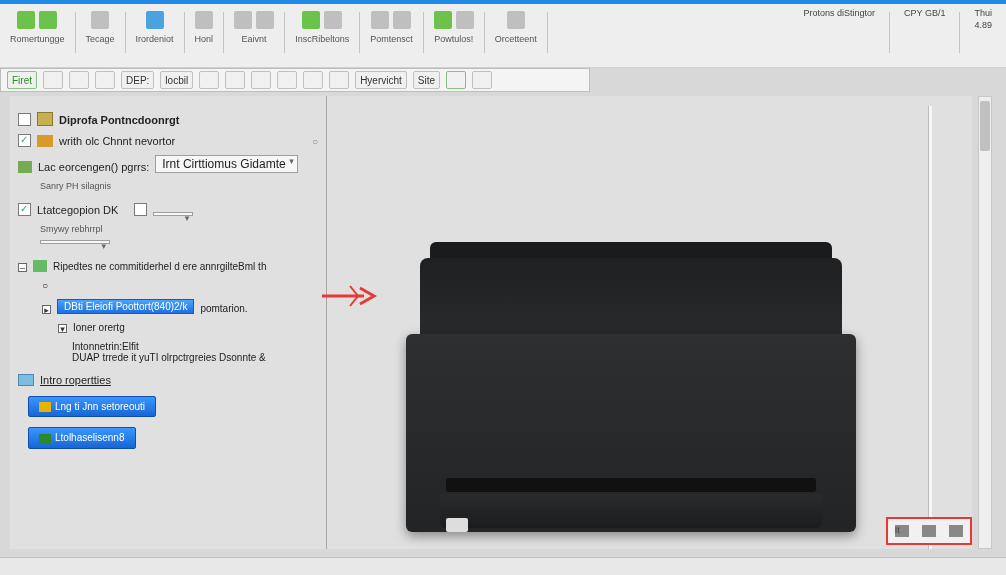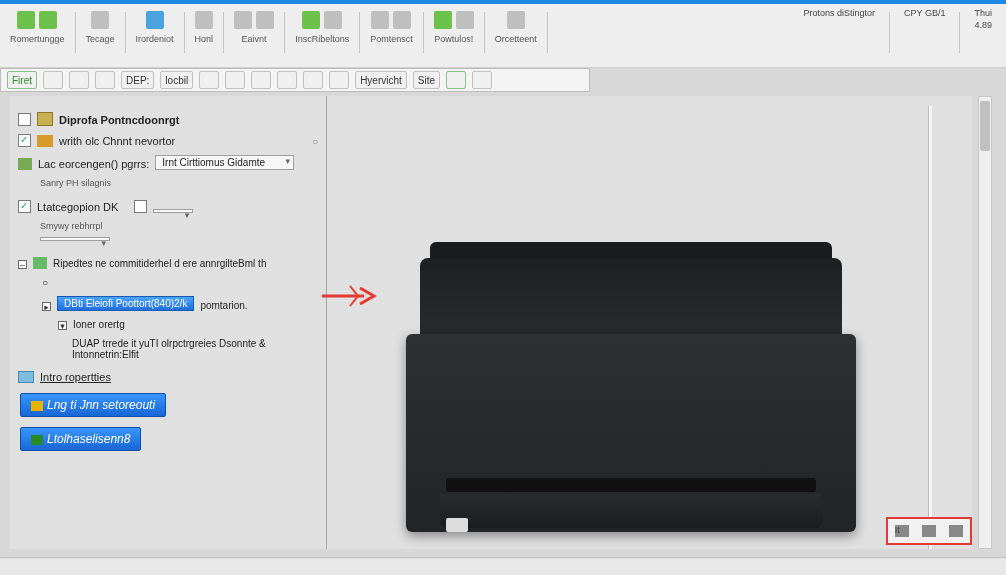--- a/index.html
+++ b/index.html
@@ -28,32 +28,32 @@
   .doc { position: absolute; top: 96px; left: 10px; right: 34px; bottom: 26px; background: #e0e0e0; }
   .divider-v { position: absolute; left: 316px; top: 0; bottom: 0; width: 1px; background: #a7a7a7; }
   .doc-page { position: absolute; right: 40px; top: 10px; bottom: 0; width: 4px; background: #f6f6f6; border-left: 1px solid #bdbdbd; }
 
   
   .opts { position: absolute; left: 8px; top: 8px; width: 300px; font-size: 11px; color: #222; }
   .row { display: flex; align-items: flex-end; gap: 6px; margin: 8px 0; }
   .chk { width: 13px; height: 13px; border: 1px solid #7a7a7a; background: #fff; display: inline-block; }
   .chk.mark::after { content: "✓"; font-size: 10px; color: #2a7; position: relative; left: 1px; top: -2px; }
   .rowicon { width: 16px; height: 14px; background: #c8b050; border: 1px solid #8a7a30; }
-  .dd { border: 1px solid #9e9e9e; background: #f7f7f7; font-size: 10px; padding: 1px 28px 1px 6px; position: relative; display: inline-block; }
+  .dd { border: 1px solid #9e9e9e; background: #f7f7f7; font-size: 12px; padding: 1px 11px 1px 6px; position: relative; display: inline-block; }
   .dd::after { content: "▾"; position: absolute; right: 3px; top: 0; color: #666; font-size: 9px; }
   .subtext { font-size: 9px; color: #555; padding-left: 22px; }
   .tree-tog { width: 9px; height: 9px; border: 1px solid #666; display: inline-flex; align-items: center; justify-content: center; font-size: 9px; line-height: 8px; color: #333; background: #fff; }
   .sel { background: linear-gradient(#4aa3ff,#1f6fe0); color: #fff; padding: 1px 6px; font-size: 10px; border: 1px solid #155bb0; }
   .small { font-size: 10px; }
   .sub { margin-left: 24px; }
 
   .info-head { margin-top: 11px; display: flex; align-items: center; gap: 6px; text-decoration: underline; }
   .info-ico { width: 16px; height: 12px; background: #7fbde0; border: 1px solid #4a8cb0; }
 
-  .status-btn { display: inline-block; margin-top: 10px; margin-left: 2px; background: linear-gradient(#3a96ff,#1766d4); color: #fff; font-size: 12px; padding: 4px 10px; border: 1px solid #0f4fa8; border-radius: 2px; font-style: italic; }
+  .status-btn { display: inline-block; margin-top: 10px; margin-left: 10px; background: linear-gradient(#3a96ff,#1766d4); color: #fff; font-size: 10px; padding: 4px 10px; border: 1px solid #0f4fa8; border-radius: 2px; }
   .ybox { width: 12px; height: 10px; background: #e8b200; display: inline-block; margin-right: 4px; vertical-align: middle; }
   .gbox { width: 12px; height: 10px; background: #2a8a2a; display: inline-block; margin-right: 4px; vertical-align: middle; }
 
   
   .arrow { position: absolute; left: 310px; top: 186px; pointer-events: none; }
 
   
   .printer { position: absolute; left: 366px; top: 122px; width: 510px; height: 360px; }
   .p-body { position: absolute; left: 30px; top: 116px; width: 450px; height: 198px; background: linear-gradient(#2e2f31,#232426); border-radius: 6px; box-shadow: 0 4px 12px rgba(0,0,0,.4); }
   .p-top { position: absolute; left: 44px; top: 40px; width: 422px; height: 84px; background: linear-gradient(#1f2022,#2a2b2d); border-radius: 8px 8px 4px 4px; }
@@ -232,22 +232,22 @@
     <div class="sub small" style="margin-top:4px;">○</div>
     <div class="sub row small">
       <span class="tree-tog">▸</span>
       <span class="sel">DBti Eleiofi Poottort(840)2/k</span>
       <span>pomtarion.</span>
     </div>
     <div class="sub row small" style="margin-left:40px;">
       <span class="tree-tog">▾</span>
       <span>Ioner orertg</span>
     </div>
+    <div class="sub small" style="margin-left:54px;">Intonnetrin:Elfit</div>
     <div class="sub small" style="margin-left:54px;">DUAP trrede it yuTI olrpctrgreies Dsonnte &amp;</div>
-    <div class="sub small" style="margin-left:54px;">Intonnetrin:Elfit</div>
 
     <div class="info-head">
       <span class="info-ico"></span>
       <span>Intro ropertties</span>
     </div>
 
     <div>
       <span class="status-btn"><span class="ybox"></span><span>Lng ti Jnn setoreouti</span></span>
     </div>
     <div>

